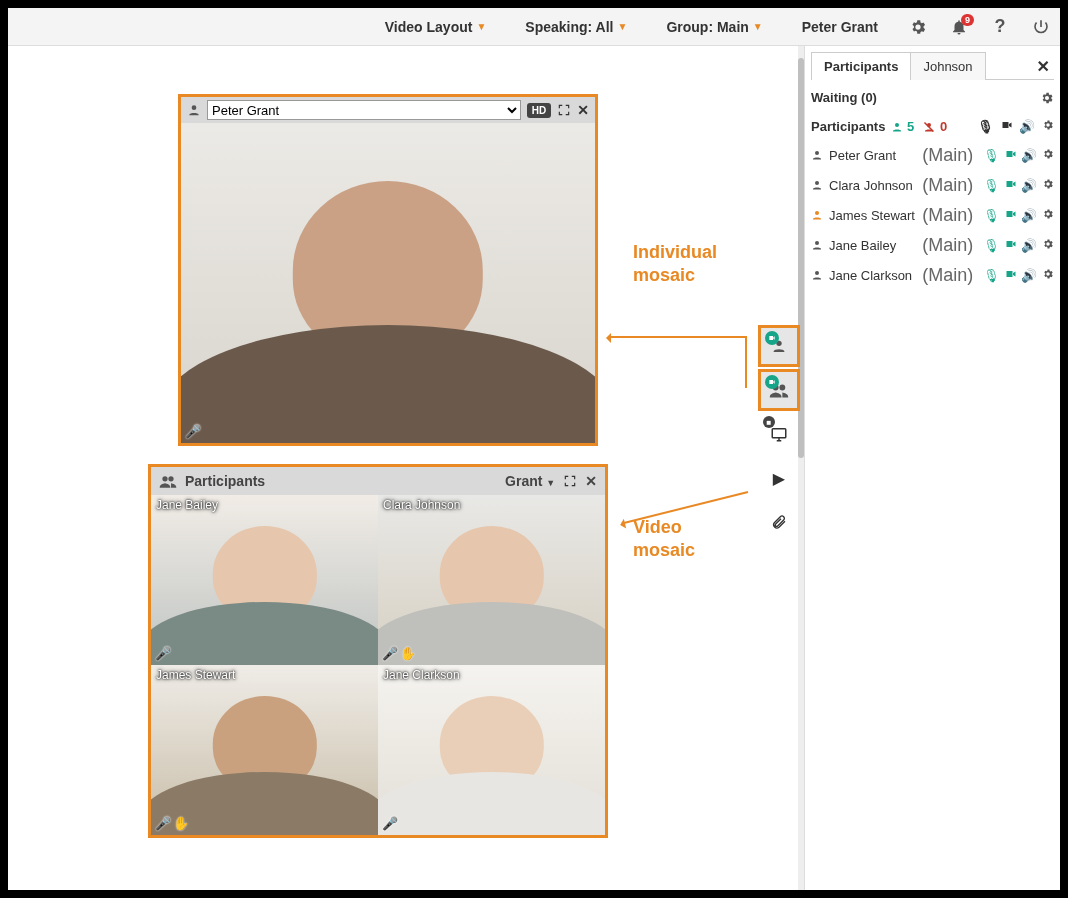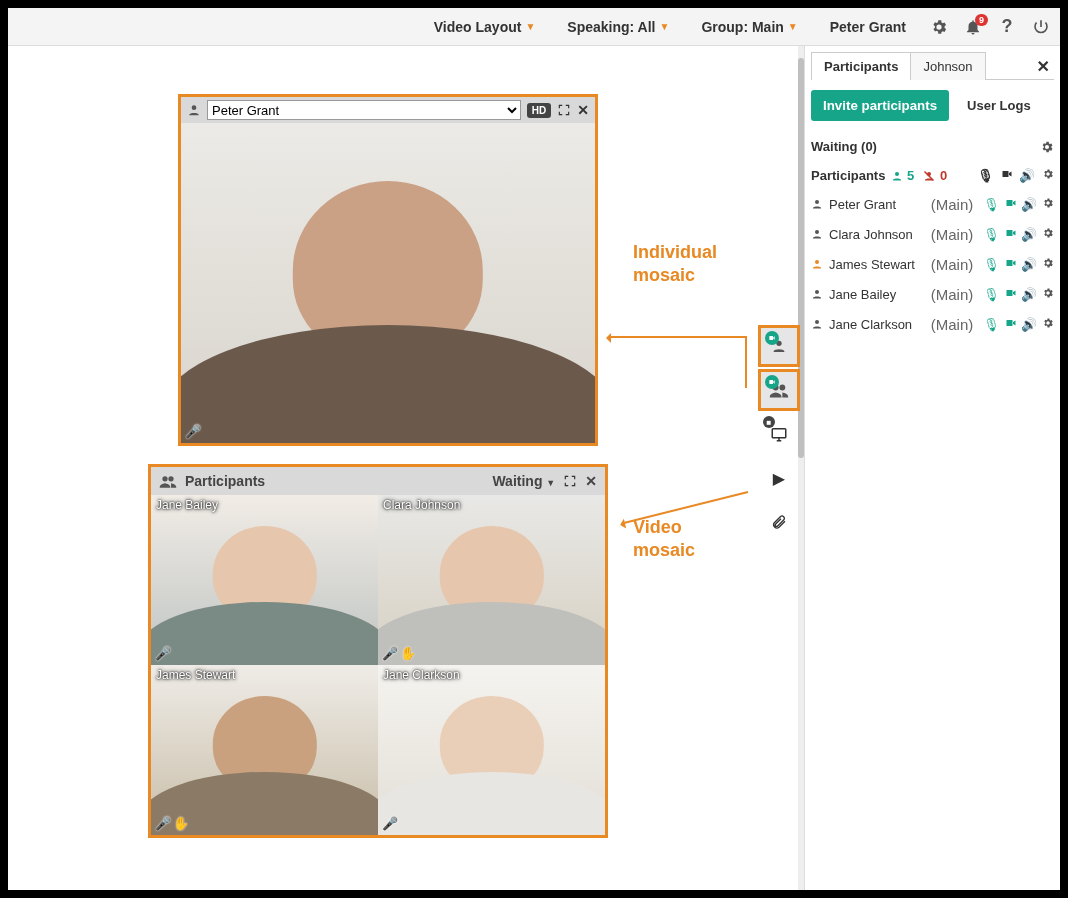--- a/index.html
+++ b/index.html
@@ -1,20 +1,20 @@
 <!DOCTYPE html>
 <html><head>
 <meta charset="utf-8">
 <style>
   * { box-sizing: border-box; }
   body { margin:0; font-family: "Segoe UI", Arial, sans-serif; font-size:14px; color:#333; }
   .frame { width:1068px; height:898px; border:8px solid #000; position:relative; overflow:hidden; background:#fff; }
 
   
-  .topbar { height:38px; background:#f4f4f4; border-bottom:1px solid #ddd; display:flex; align-items:center; justify-content:flex-end; padding:0 8px; gap:12px; font-weight:600; color:#333;}
+  .topbar { height:38px; background:#f4f4f4; border-bottom:1px solid #ddd; display:flex; align-items:center; justify-content:flex-end; padding:0 8px; gap:19px; font-weight:600; color:#333;}
   .topbar .menu { display:flex; align-items:center; gap:4px; padding:0 10px; cursor:pointer; height:100%;}
   .topbar .caret { font-size:10px; color:#e88924;}
   .topbar .icon { width:22px; display:flex; align-items:center; justify-content:center; cursor:pointer; font-size:18px; color:#555; position:relative;}
   .badge-bell { position:absolute; top:-4px; right:-4px; background:#d33; color:#fff; font-size:9px; border-radius:8px; padding:1px 4px; font-weight:700;}
 
   
   .main { position:absolute; top:38px; left:0; right:260px; bottom:0; }
   .video-single { position:absolute; left:170px; top:48px; width:420px; border:3px solid #e88924;}
   .vs-bar { height:26px; background:#d9d9d9; display:flex; align-items:center; gap:6px; padding:0 6px;}
   .vs-bar select { flex:1; font-size:13px; height:20px; border:1px solid #999; background:#fff;}
@@ -68,21 +68,21 @@
   .userlogs { font-weight:600; cursor:pointer;}
   .section-head { display:flex; align-items:center; font-weight:700; margin:6px 0 14px;}
   .gear { margin-left:auto; cursor:pointer; color:#555;}
   .counts .p { color:#17a589; font-weight:700;}
   .counts .h { color:#c0392b; font-weight:700; margin-left:8px;}
   .head-icons { margin-left:auto; display:flex; gap:6px; color:#333;}
   .plist { margin-top:6px;}
   .prow { display:flex; align-items:center; height:30px; gap:4px;}
   .prow .uicon { width:14px; text-align:center;}
   .prow .pname { flex:0 0 auto; }
-  .prow .group { margin-left:auto; color:#666; font-size:15px;}
+  .prow .group { margin-left:auto; color:#666; font-size:18px;}
   .prow .ricons { display:flex; gap:4px; margin-left:6px;}
   .ic-mic { color:#17a589;} .ic-cam{color:#17a589;} .ic-spk{color:#17a589;} .ic-cog{color:#444;}
 
   svg { display:block; }
   .link { cursor:pointer; }
 </style>
 </head>
 <body>
 
 <div class="frame">
@@ -154,21 +154,21 @@
       <div class="vm-bar">
         <span>
             <svg width="18" height="14" viewBox="0 0 24 18" fill="#555">
               <circle cx="8" cy="6" r="3.5"></circle>
               <circle cx="16" cy="6" r="3.5"></circle>
               <path d="M1 17c0-4 7-5 7-5s7 1 7 5v1H1zM16 12s7 1 7 5v1h-7"></path>
             </svg>
           </span>
         <span>Participants</span>
         <span class="spacer"></span>
-        <span class="link"><span>Waiting</span> <span class="caret" style="font-size:9px">▼</span></span>
+        <span class="link"><span>Grant</span> <span class="caret" style="font-size:9px">▼</span></span>
         <span class="link">
             <svg width="14" height="14" viewBox="0 0 24 24" fill="none" stroke="#333" stroke-width="2">
               <path d="M4 9V4h5M20 9V4h-5M4 15v5h5M20 15v5h-5"></path>
             </svg>
           </span>
         <span class="link" style="font-weight:700">✕</span>
       </div>
       <div class="vm-grid">
         <div class="tile p2">
             <div class="face-bg"></div>
@@ -248,24 +248,20 @@
   </div>
 
   <div class="sidebar">
     <div class="tabs">
       <div class="tab active">Participants</div>
       <div class="tab">Johnson</div>
       <div class="close">✕</div>
     </div>
     <div class="tabline"></div>
 
-    <div class="invite-row">
-      <button class="btn-teal">Invite participants</button>
-      <span class="userlogs">User Logs</span>
-    </div>
 
     <div class="section-head">
       <span>Waiting (0)</span>
       <span class="gear">
           <svg width="14" height="14" viewBox="0 0 24 24" fill="#555">
             <path d="M19.4 13a7.5 7.5 0 000-2l2-1.6-2-3.4-2.4 1a7.4 7.4 0 00-1.7-1L15 3h-4l-.3 2.5a7.4 7.4 0 00-1.7 1l-2.4-1-2 3.4L6.6 11a7.5 7.5 0 000 2l-2 1.6 2 3.4 2.4-1a7.4 7.4 0 001.7 1L11 21h4l.3-2.5a7.4 7.4 0 001.7-1l2.4 1 2-3.4zM12 15.5A3.5 3.5 0 1115.5 12 3.5 3.5 0 0112 15.5z"></path>
           </svg>
         </span>
     </div>
 

